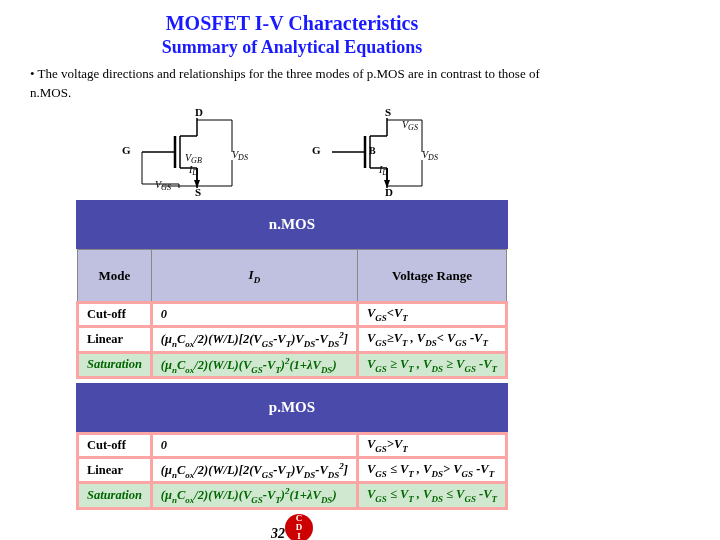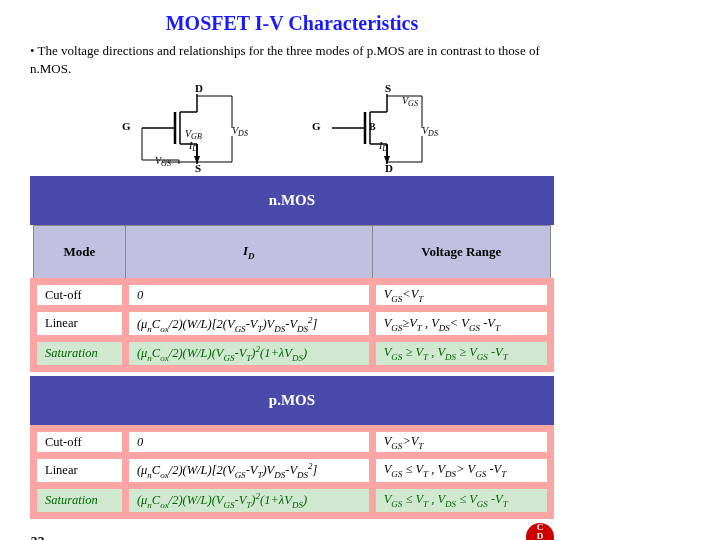--- a/index.html
+++ b/index.html
@@ -12,20 +12,21 @@
       overflow: hidden;
       position: relative;
     }
 
     .page {
       width: 584px;
       height: 540px;
       padding: 10px 30px 10px 30px;
       display: flex;
       flex-direction: column;
+      align-items: center;
     }
 
     .title-block {
       text-align: center;
       margin-bottom: 6px;
     }
 
     .title1 {
       font-size: 20px;
       font-weight: bold;
@@ -86,22 +87,23 @@
 
     table thead tr th {
       background: #c0c0e0;
       border: 1px solid #888;
       padding: 17px 6px;
       font-weight: bold;
       font-size: 13px;
     }
 
     table tbody tr td {
-      border: 7px solid #fca5a5;
+      border: 3px solid #fca5a5;
       padding: 2px 8px;
+      font-weight: bold;
     }
 
     .row-cutoff td { background: #fff; }
     .row-linear td { background: #fff; }
     .row-sat td { background: #d0e8d0; color: #006600; font-style: italic; }
 
     .row-cutoff-p td { background: #fff; }
     .row-linear-p td { background: #fff; }
     .row-sat-p td { background: #d0e8d0; color: #006600; font-style: italic; }
 
@@ -149,20 +151,21 @@
     sup { font-size: 9px; }
     sub { font-size: 9px; }
   </style>
 </head>
 <body>
 
 <div class="page">
 
   <div class="title-block">
     <div class="title1">MOSFET I-V Characteristics</div>
+    <div class="title2">Summary of Analytical Equations</div>
   </div>
 
   <div class="intro">
     • <span>The voltage directions and relationships for the three modes of p.MOS are in contrast to those of n.MOS.</span>
   </div>
 
   <div class="diagrams-row">
 
     <div class="diagram">
       <svg viewBox="0 0 160 90">

